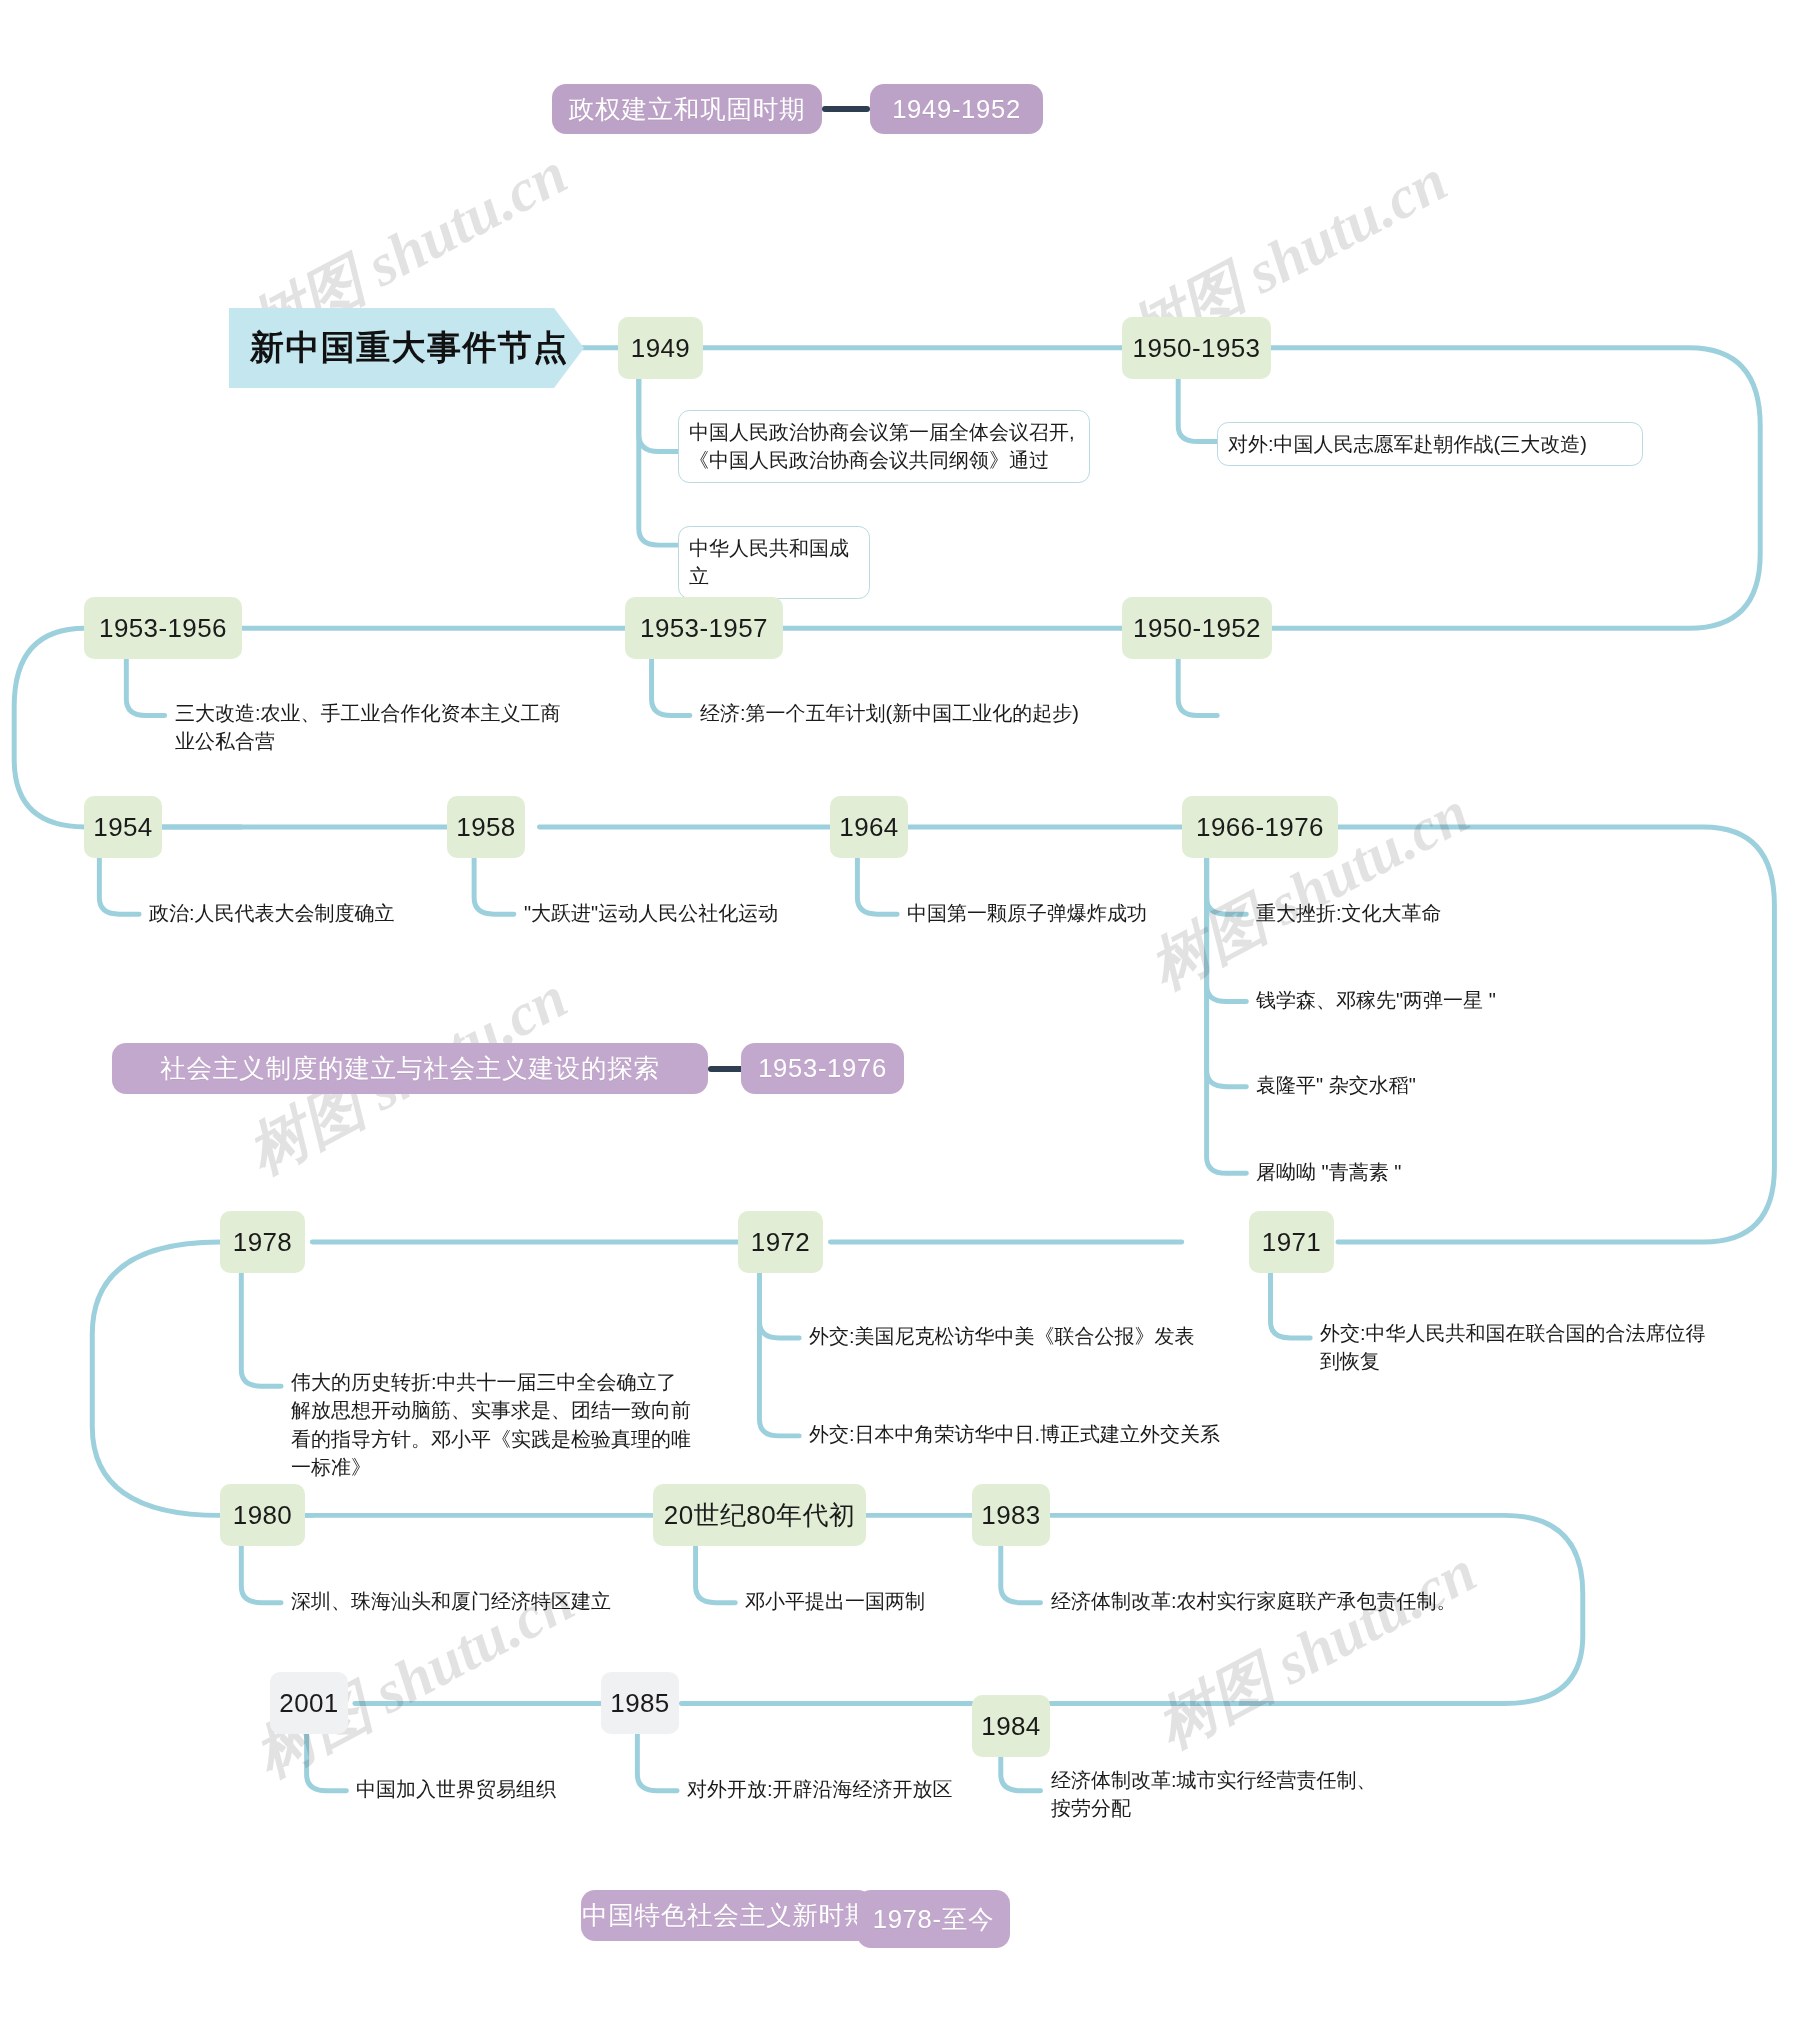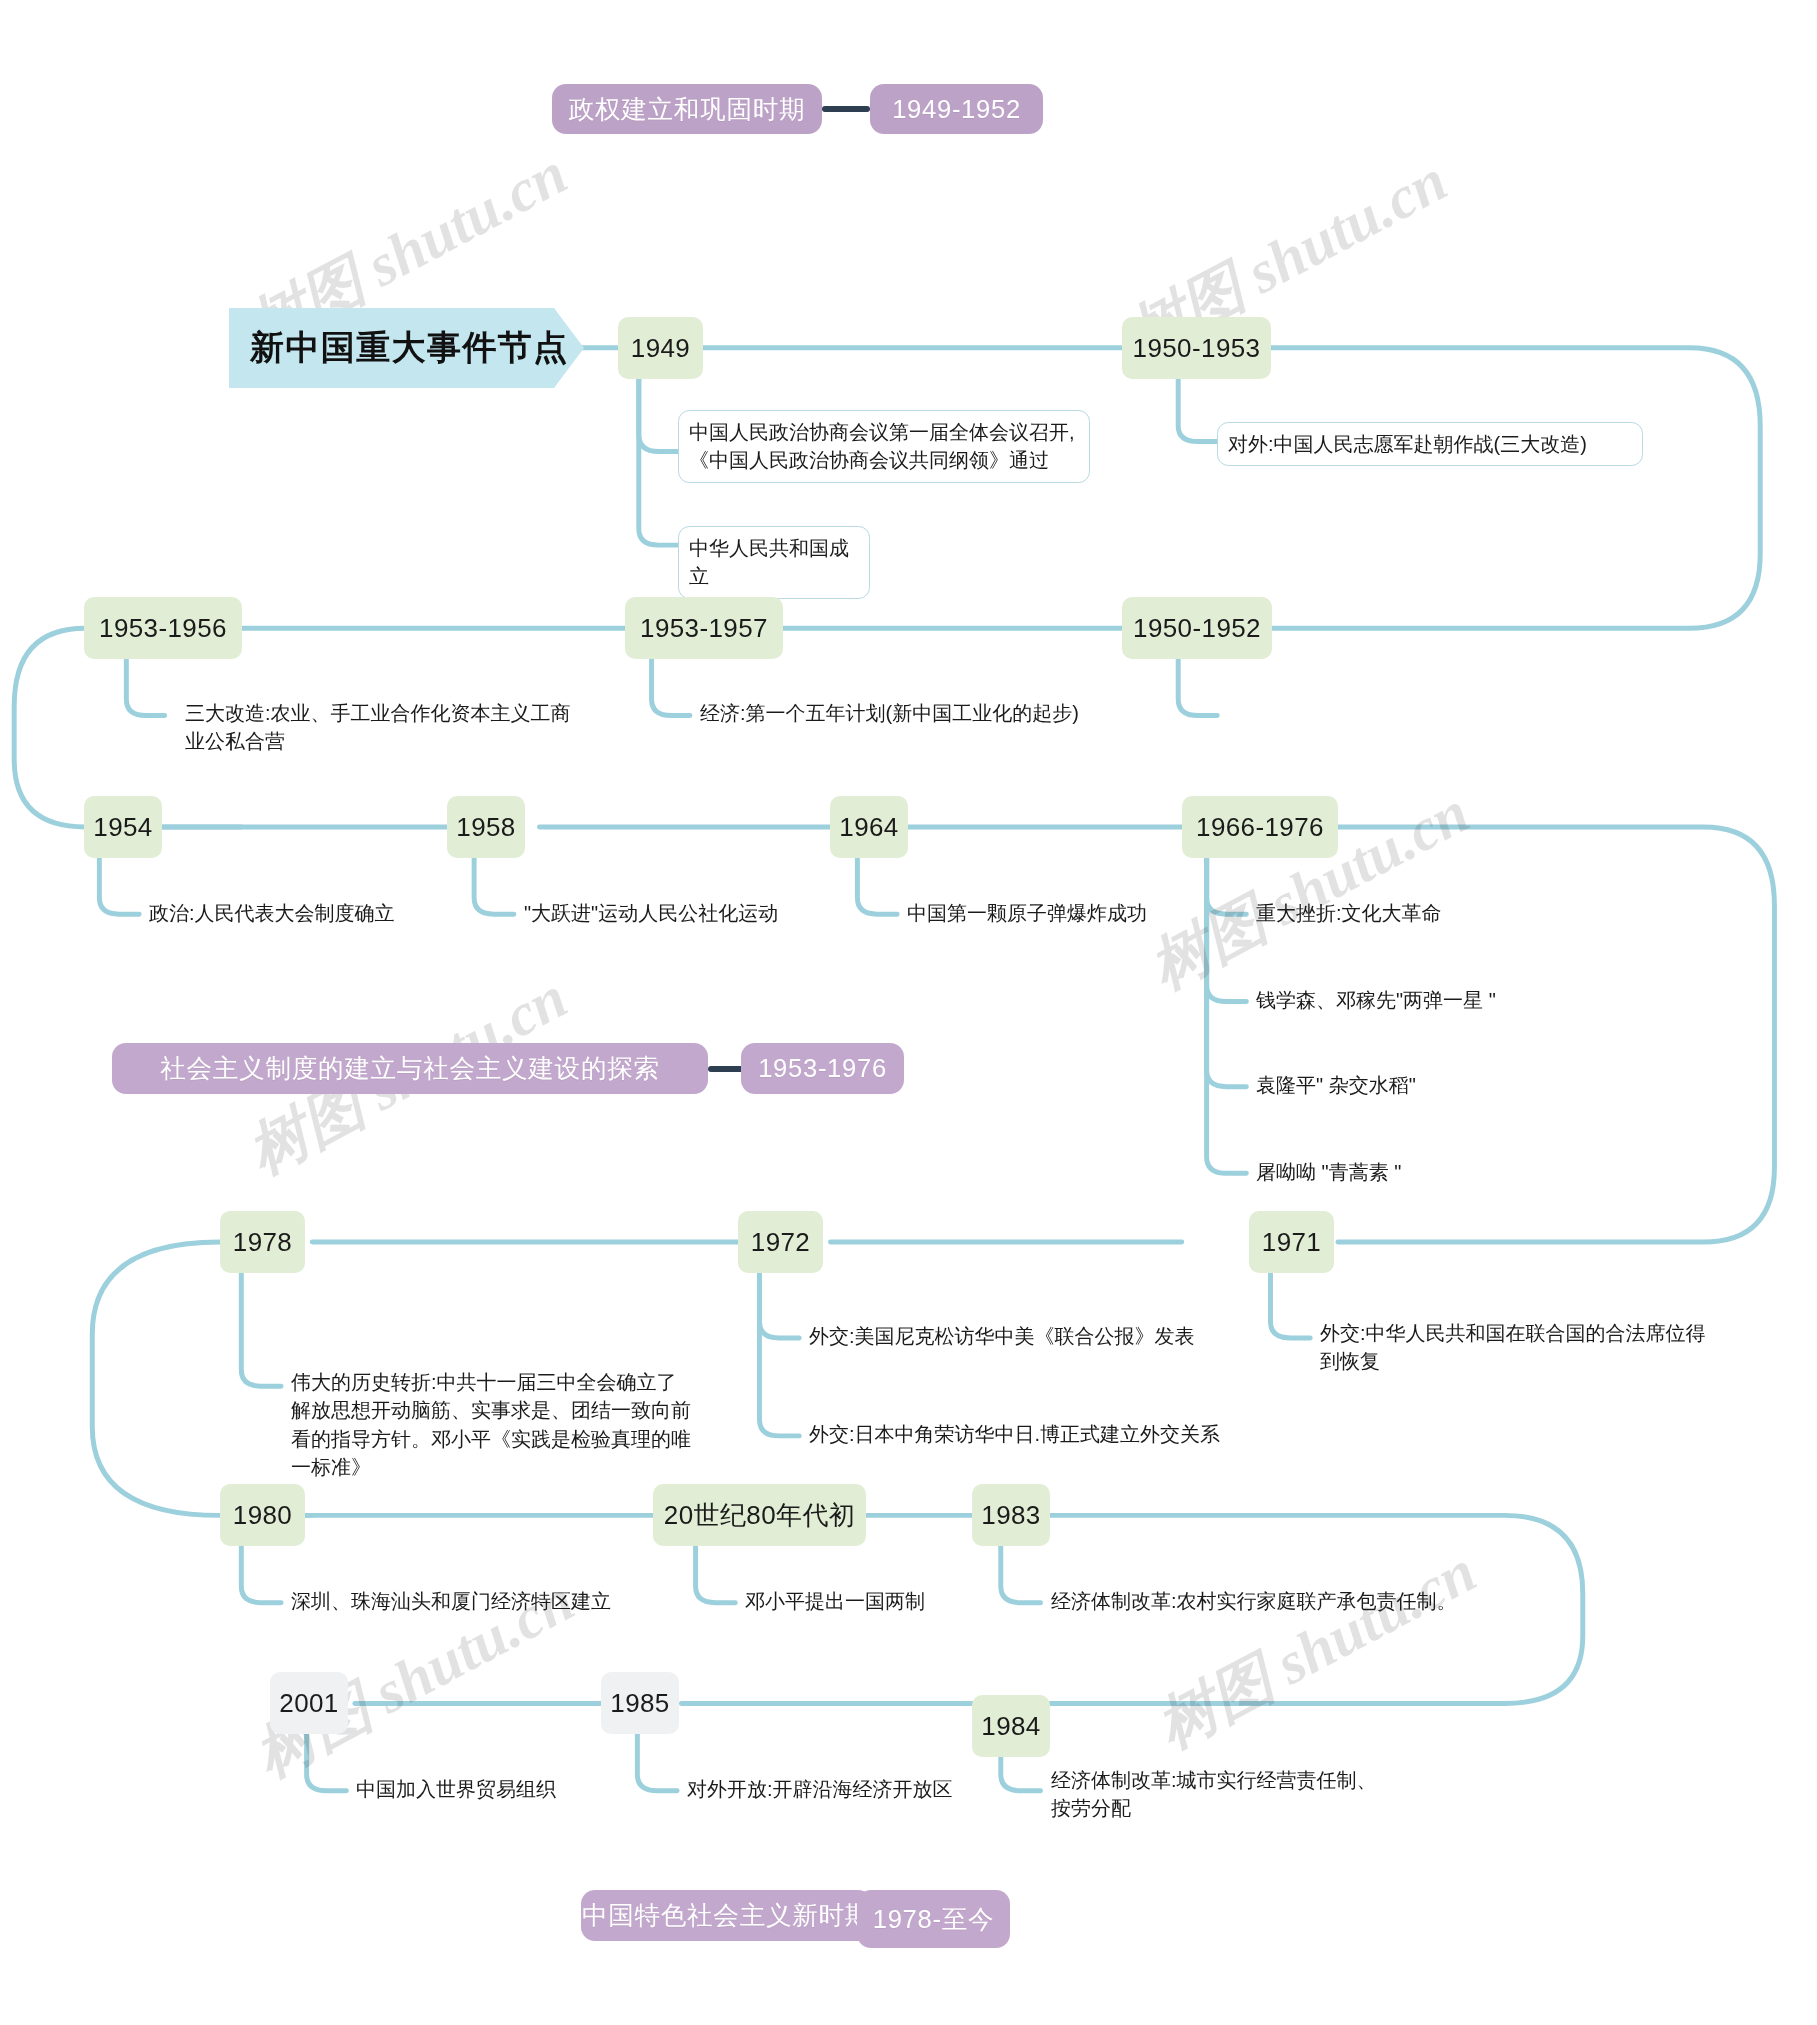--- a/index.html
+++ b/index.html
@@ -194,21 +194,21 @@
   </div>
 
   <div class="leaf boxed" style="left:678px;top:526px;width:192px;">中华人民共和国成立</div>
 
   <div class="node green" style="left:1122px;top:317px;width:149px;height:62px;">1950-1953</div>
 
   <div class="leaf boxed" style="left:1217px;top:422px;width:426px;">对外:中国人民志愿军赴朝作战(三大改造)</div>
 
   <div class="node green" style="left:84px;top:597px;width:158px;height:62px;">1953-1956</div>
 
-  <div class="leaf" style="left:175px;top:692px;width:454px;">
+  <div class="leaf" style="left:165px;top:692px;width:454px;">
     <div>三大改造:农业、手工业合作化资本主义工商</div>
     <div>业公私合营</div>
   </div>
 
   <div class="node green" style="left:625px;top:597px;width:158px;height:62px;">1953-1957</div>
 
   <div class="leaf" style="left:690px;top:692px;width:426px;">经济:第一个五年计划(新中国工业化的起步)</div>
 
   <div class="node green" style="left:1122px;top:597px;width:150px;height:62px;">1950-1952</div>
 

